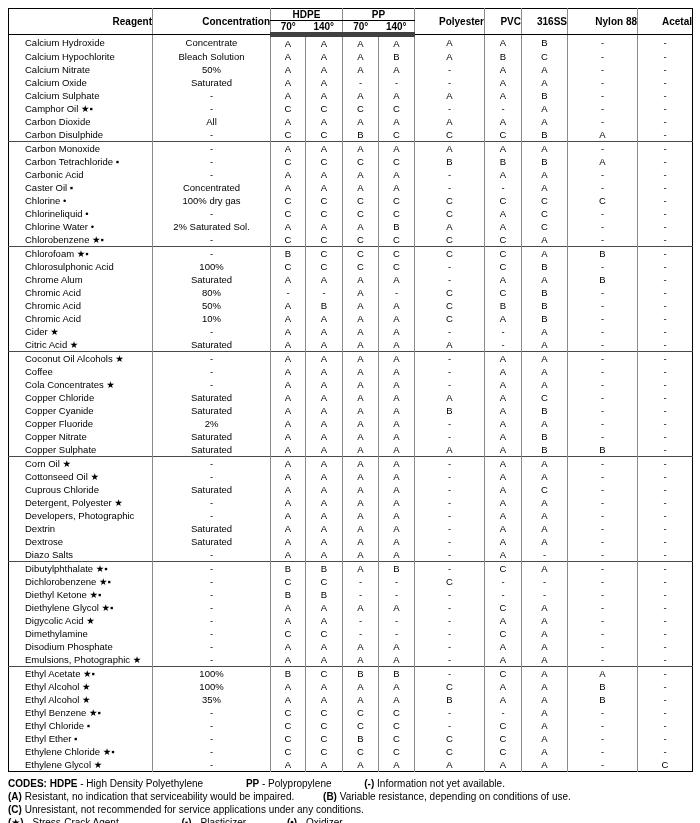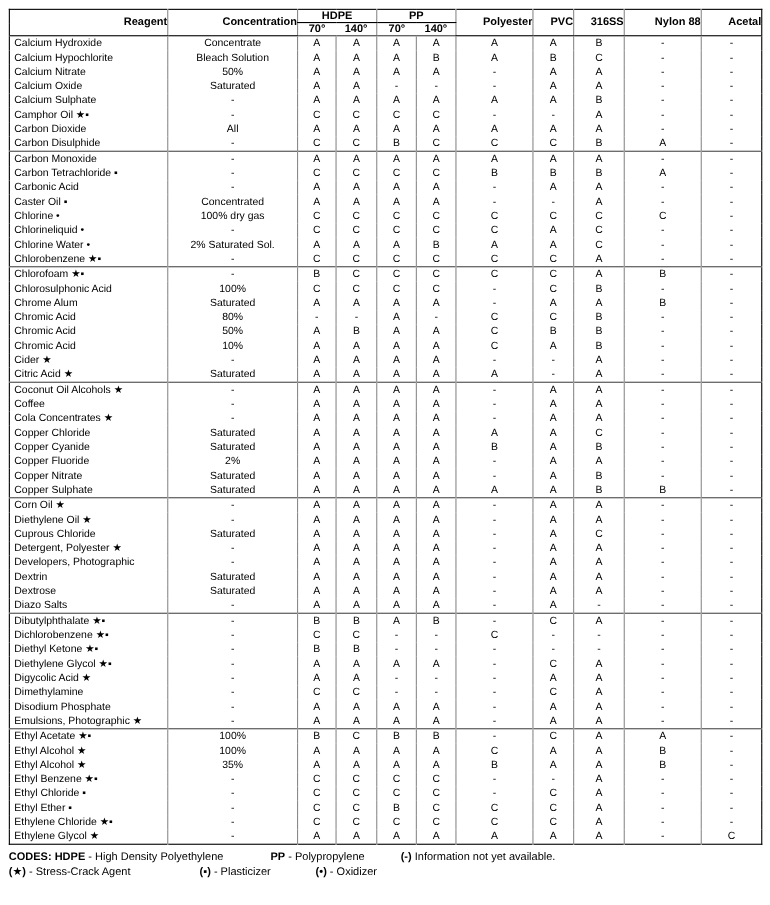--- a/index.html
+++ b/index.html
@@ -7,28 +7,28 @@
     font-family:"Liberation Sans","DejaVu Sans",sans-serif; }
   .page { padding:8px; }
 
   table { border-collapse:collapse; table-layout:fixed; width:684px;
     border:1px solid #000; }
   th, td { overflow:hidden; white-space:nowrap; padding:0; }
 
   thead th { font-weight:bold; font-size:10px; vertical-align:middle; text-align:center; }
   thead th.top { height:12px; }
   thead th.span2 { height:23px; }
-  thead tr.h2 th { height:11px; border-bottom:1px solid #404040; }
+  thead tr.h2 th { height:11px; border-bottom:5px solid #404040; }
   thead th.grp { border-bottom:1px solid #000; }
   thead th.bl { border-left:1px solid #8a8a8a; }
   thead th.span2 { border-bottom:1px solid #000;text-align:right; }
 
   tbody td { height:13px; line-height:13px; font-size:9.5px; text-align:center;
     border-left:1px solid #8a8a8a; }
-  tbody td.c-reagent { text-align:left; padding-left:4px; border-left:none; }
+  tbody td.c-reagent { text-align:left; padding-left:16px; border-left:none; }
   tr.group-start td { border-top:1px solid #4a4a4a; }
 
   .footer { margin-top:5px; font-size:10px; line-height:13px; }
   .fline { white-space:nowrap; }
   .b { font-weight:bold; }
   .m-codes { }
   .m-hdpe { margin-right:40px; }
   .m-pp { margin-right:30px; }
   .m-a { margin-right:26px; }
   .m-star { margin-right:60px; }
@@ -496,21 +496,21 @@
           <td class="c-val">A</td>
           <td class="c-val">A</td>
           <td class="c-val">A</td>
           <td class="c-val">-</td>
           <td class="c-val">A</td>
           <td class="c-val">A</td>
           <td class="c-val">-</td>
           <td class="c-val">-</td>
         </tr>
         <tr>
-          <td class="c-reagent">Diethylene Oil ★</td>
+          <td class="c-reagent">Cottonseed Oil ★</td>
           <td class="c-conc">-</td>
           <td class="c-val">A</td>
           <td class="c-val">A</td>
           <td class="c-val">A</td>
           <td class="c-val">A</td>
           <td class="c-val">-</td>
           <td class="c-val">A</td>
           <td class="c-val">A</td>
           <td class="c-val">-</td>
           <td class="c-val">-</td>
@@ -805,19 +805,26 @@
   </table>
 
   <div class="footer">
     <div class="fline">
       <span class="b m-codes">CODES:</span>
       <span class="m-hdpe"><span class="b">HDPE</span> <span>- High Density Polyethylene</span></span>
       <span class="m-pp"><span class="b">PP</span> <span>- Polypropylene</span></span>
       <span><span class="b">(-)</span> <span>Information not yet available.</span></span>
     </div>
     <div class="fline">
+      <span class="m-a"><span class="b">(A)</span> <span>Resistant, no indication that serviceability would be impaired.</span></span>
+      <span><span class="b">(B)</span> <span>Variable resistance, depending on conditions of use.</span></span>
+    </div>
+    <div class="fline">
+      <span><span class="b">(C)</span> <span>Unresistant, not recommended for service applications under any conditions.</span></span>
+    </div>
+    <div class="fline">
       <span class="m-star"><span class="b">(★)</span> <span>- Stress-Crack Agent</span></span>
       <span class="m-sq"><span class="b">(▪)</span> <span>- Plasticizer</span></span>
       <span><span class="b">(•)</span> <span>- Oxidizer</span></span>
     </div>
   </div>
 
 </div>
 
 </body></html>

